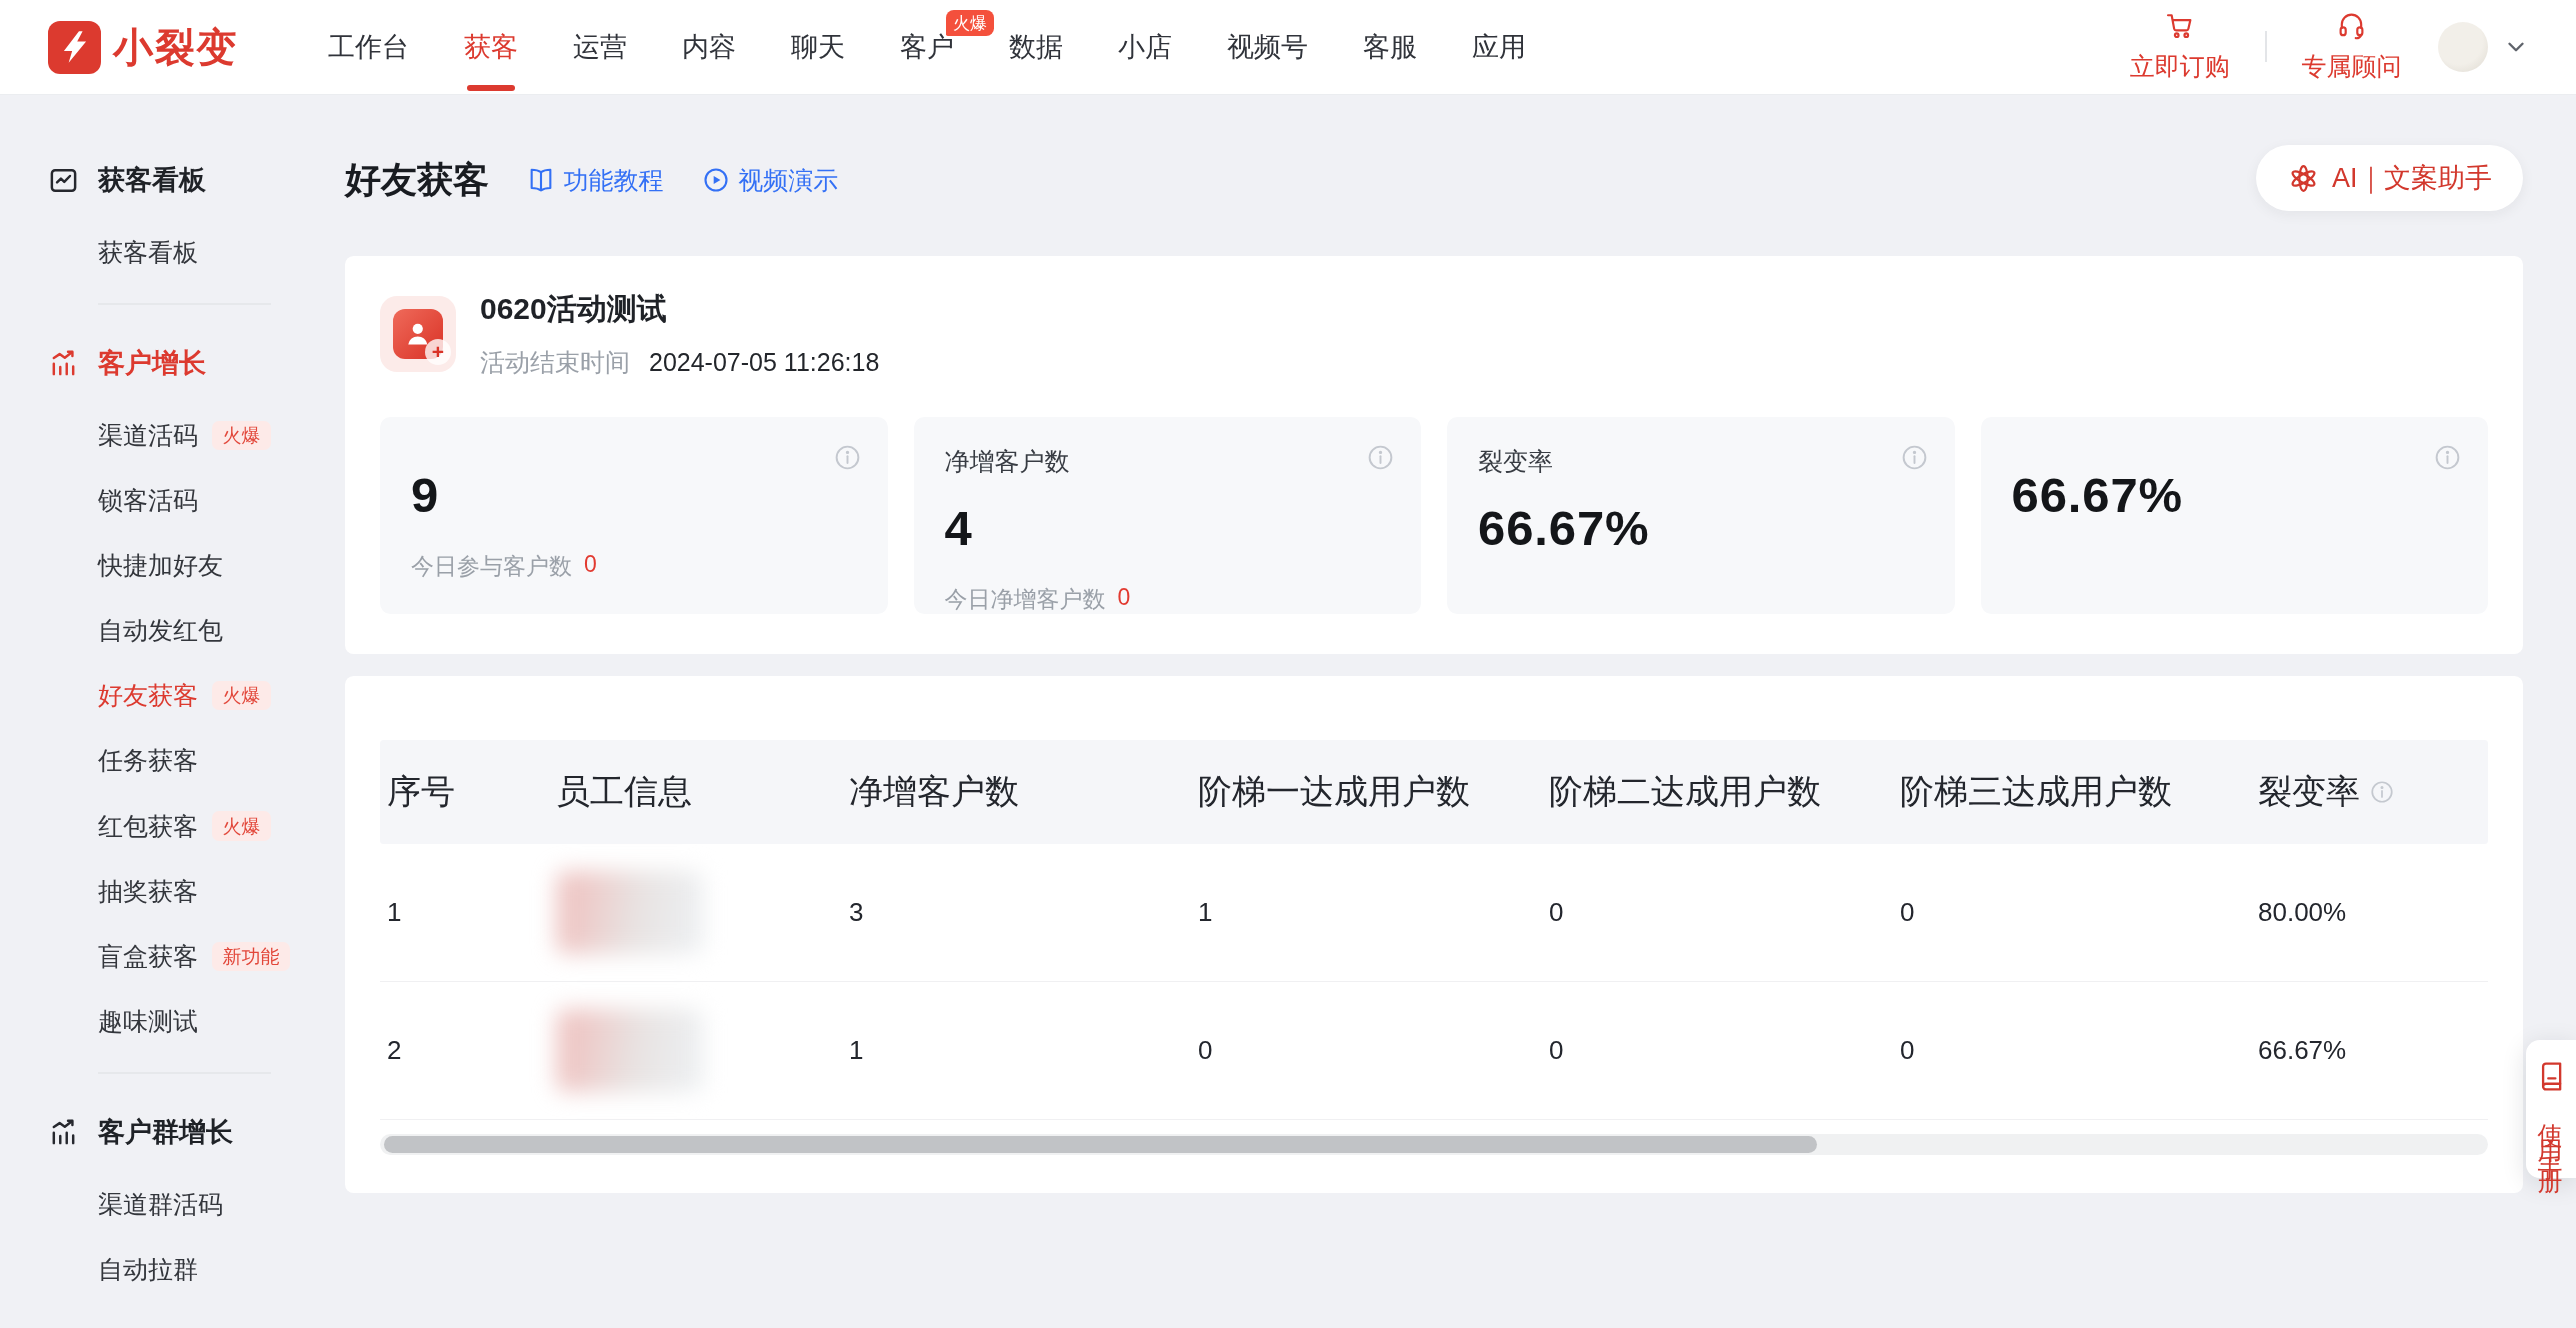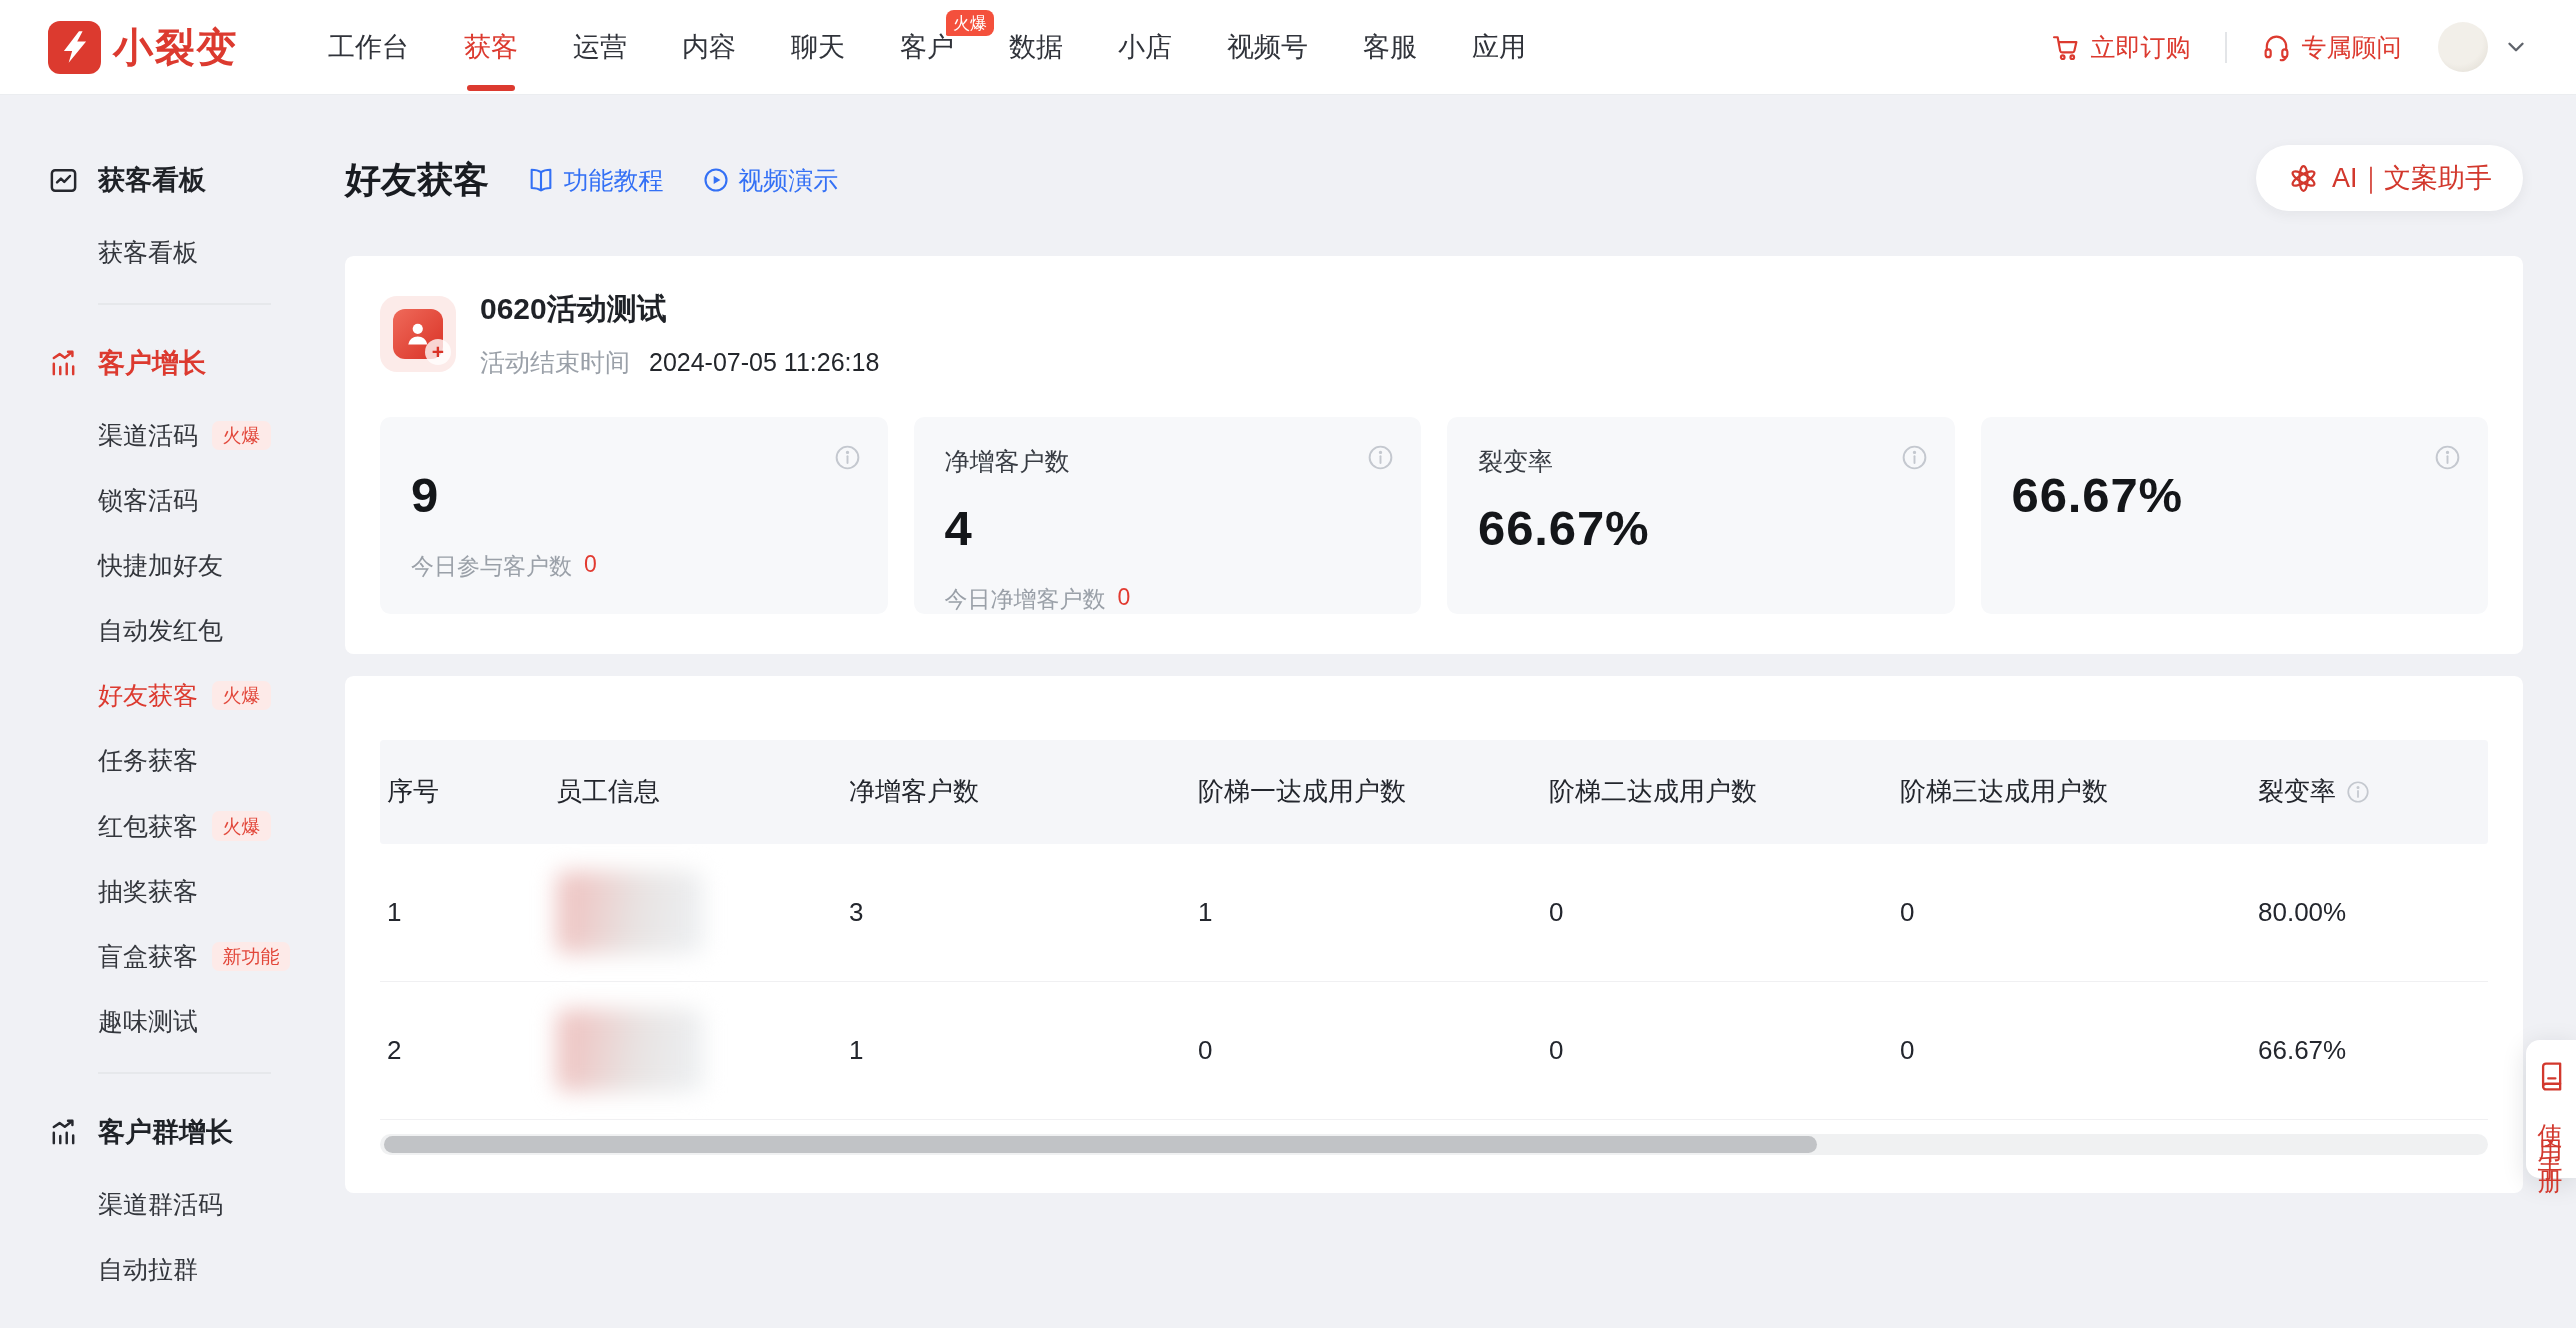--- a/index.html
+++ b/index.html
@@ -16,21 +16,21 @@
   .logo-text { font-size:40px; font-weight:700; color:#dc3a2f; margin-left:12px; letter-spacing:1.7px; }
   .topnav { display:flex; align-items:center; margin-left:90px; gap:55px; height:100%; }
   .nav-item { font-size:27px; color:#30333a; position:relative; height:100%;
     display:flex; align-items:center; cursor:pointer; white-space:nowrap; }
   .nav-item.active { color:#dc3a2f; font-weight:500;text-align:center; }
   .nav-item.active::after { content:""; position:absolute; left:50%; transform:translateX(-50%);
     bottom:3.5px; width:48px; height:6px; border-radius:3.5px; background:#dc3a2f; }
   .nav-badge { position:absolute; top:10.4px; right:-40px; background:#f4503c; color:#fff;
     font-size:17px; line-height:17px; padding:4.3px 7px; border-radius:7.8px 7.8px 7.8px 1.7px; }
   .topbar-right { margin-left:auto; display:flex; align-items:center; }
-  .tb-link { display:flex; align-items:center; gap:10.4px; color:#dc3a2f; font-size:25px; cursor:pointer; }
+  .tb-link { display:flex; align-items:center; gap:10.4px; color:#dc3a2f; font-size:25px; cursor:pointer;flex-direction:column; }
   .tb-link svg { width:29px; height:29px; }
   .tb-divider { width:1.7px; height:31px; background:#e3e5e8; margin:0 35px; }
   .avatar { width:50px; height:50px; border-radius:50%; margin:0 15.5px 0 36px; cursor:pointer;
     background:radial-gradient(circle at 42% 38%, #f2efe9 0 55%, #ddd8cf 100%); }
   .chev { width:26px; height:26px; color:#60646c; cursor:pointer; }
 
   
   .layout { display:flex; height:1234px; }
   .sidebar { width:345px; flex:none; padding:67px 0 12px 48px; }
   .side-section-header { display:flex; align-items:center; gap:19px; margin-bottom:40px; cursor:pointer; }
@@ -88,21 +88,21 @@
   .tabs { display:flex; gap:59px; border-bottom:1.7px solid #f0f2f4; padding-bottom:29px; }
   .tab { font-size:27px; color:#30333a; position:relative; cursor:pointer; white-space:nowrap; }
   .tab.active { color:#d2382d; }
   .tab.active::after { content:""; position:absolute; left:0; right:0; bottom:-35px;
     height:6px; border-radius:3.5px; background:#d2382d; }
 
   .table { margin-top:29px; }
   .trow { display:grid; grid-template-columns:169px 293px 349px 351px 351px 358px 1fr;
     align-items:center; padding-left:7px; }
   .thead { background:#f5f6f9; border-radius:3.5px; height:104px; }
-  .th { font-size:26px; font-weight:500; color:#23262d; display:flex; align-items:center; gap:8.6px; }
+  .th { font-size:34px; font-weight:500; color:#23262d; display:flex; align-items:center; gap:8.6px; }
   .th svg { width:26px; height:26px; color:#c4c8cf; }
   .tbody-row { height:138px; border-bottom:1.7px solid #f0f0f2; font-size:26px; color:#23262d; }
   .blur-box { width:147px; height:83px; border-radius:10.4px;
     background:linear-gradient(100deg,#eec7c5 15%,#e8e3e2 55%,#eceef0 90%); filter:blur(11.2px); }
   .hscroll { margin-top:14px; height:21px; border-radius:10.4px; background:#f0f1f2; position:relative; cursor:pointer; }
   .hscroll-thumb { position:absolute; left:3.5px; top:1.7px; height:17px; width:68%;
     border-radius:8.6px; background:#c1c3c6; cursor:grab; }
 
   
   .manual-fab { position:fixed; right:0; top:1040px; width:50px; background:#fff;

